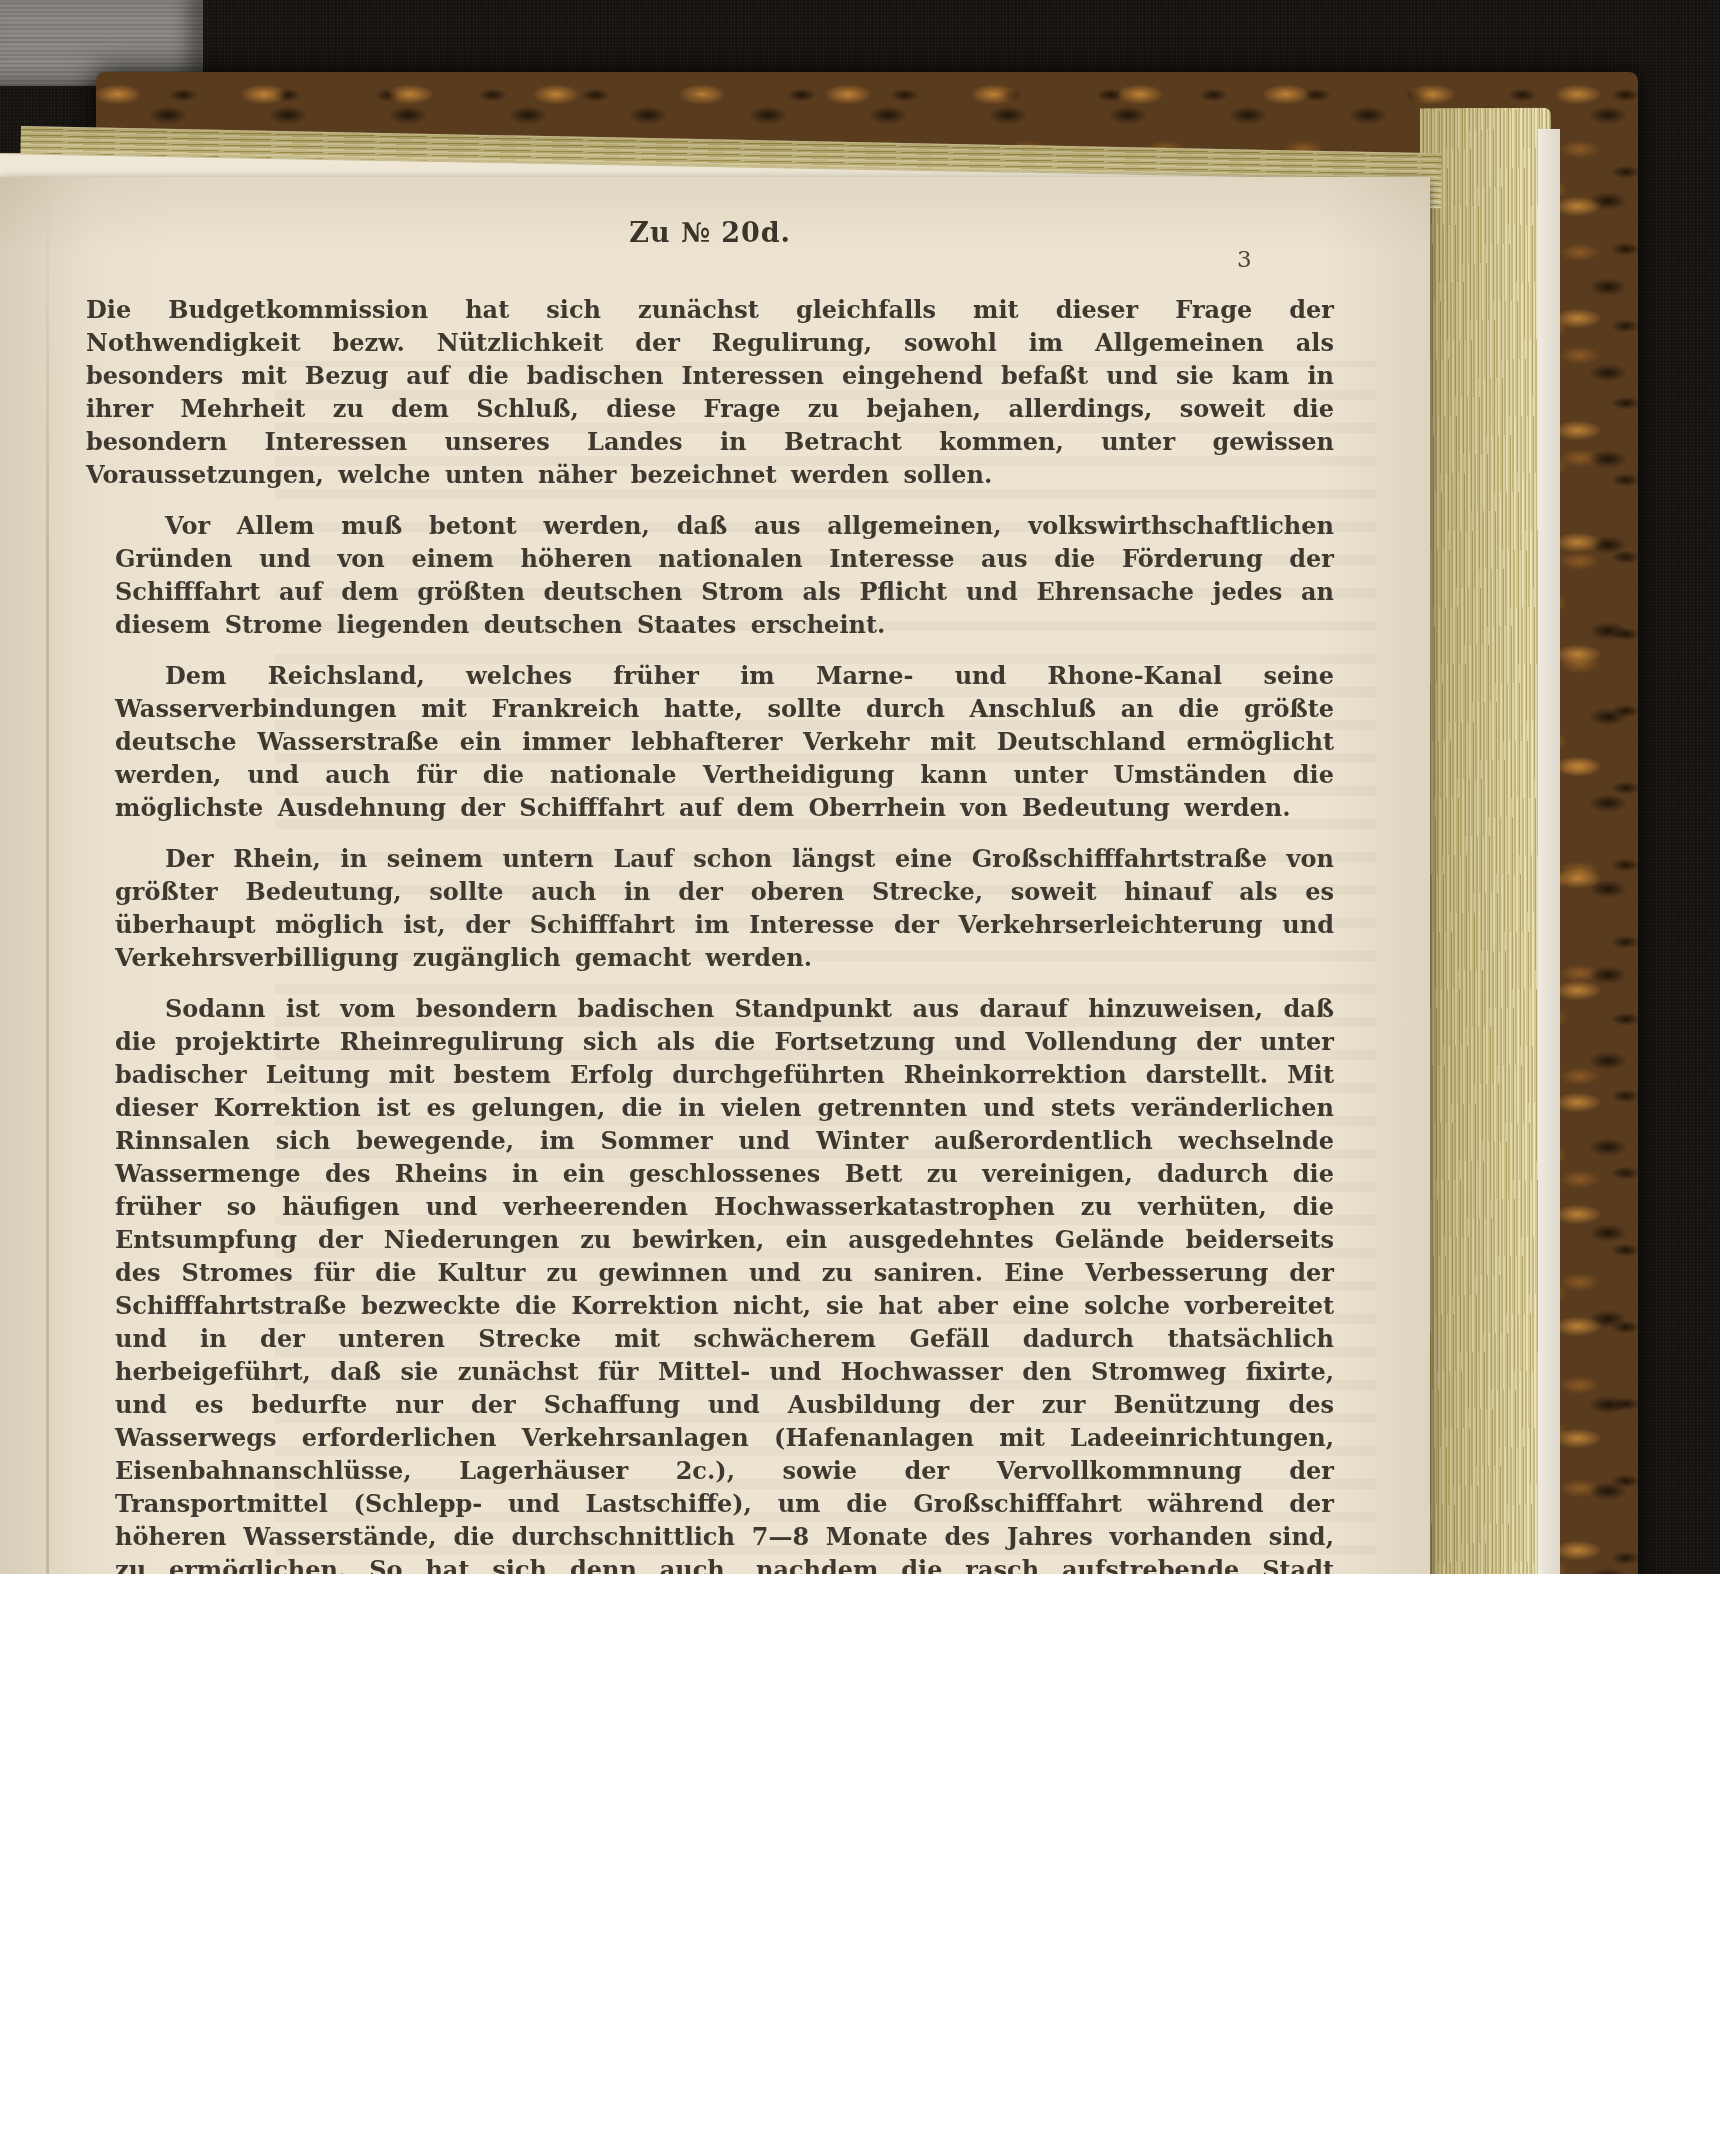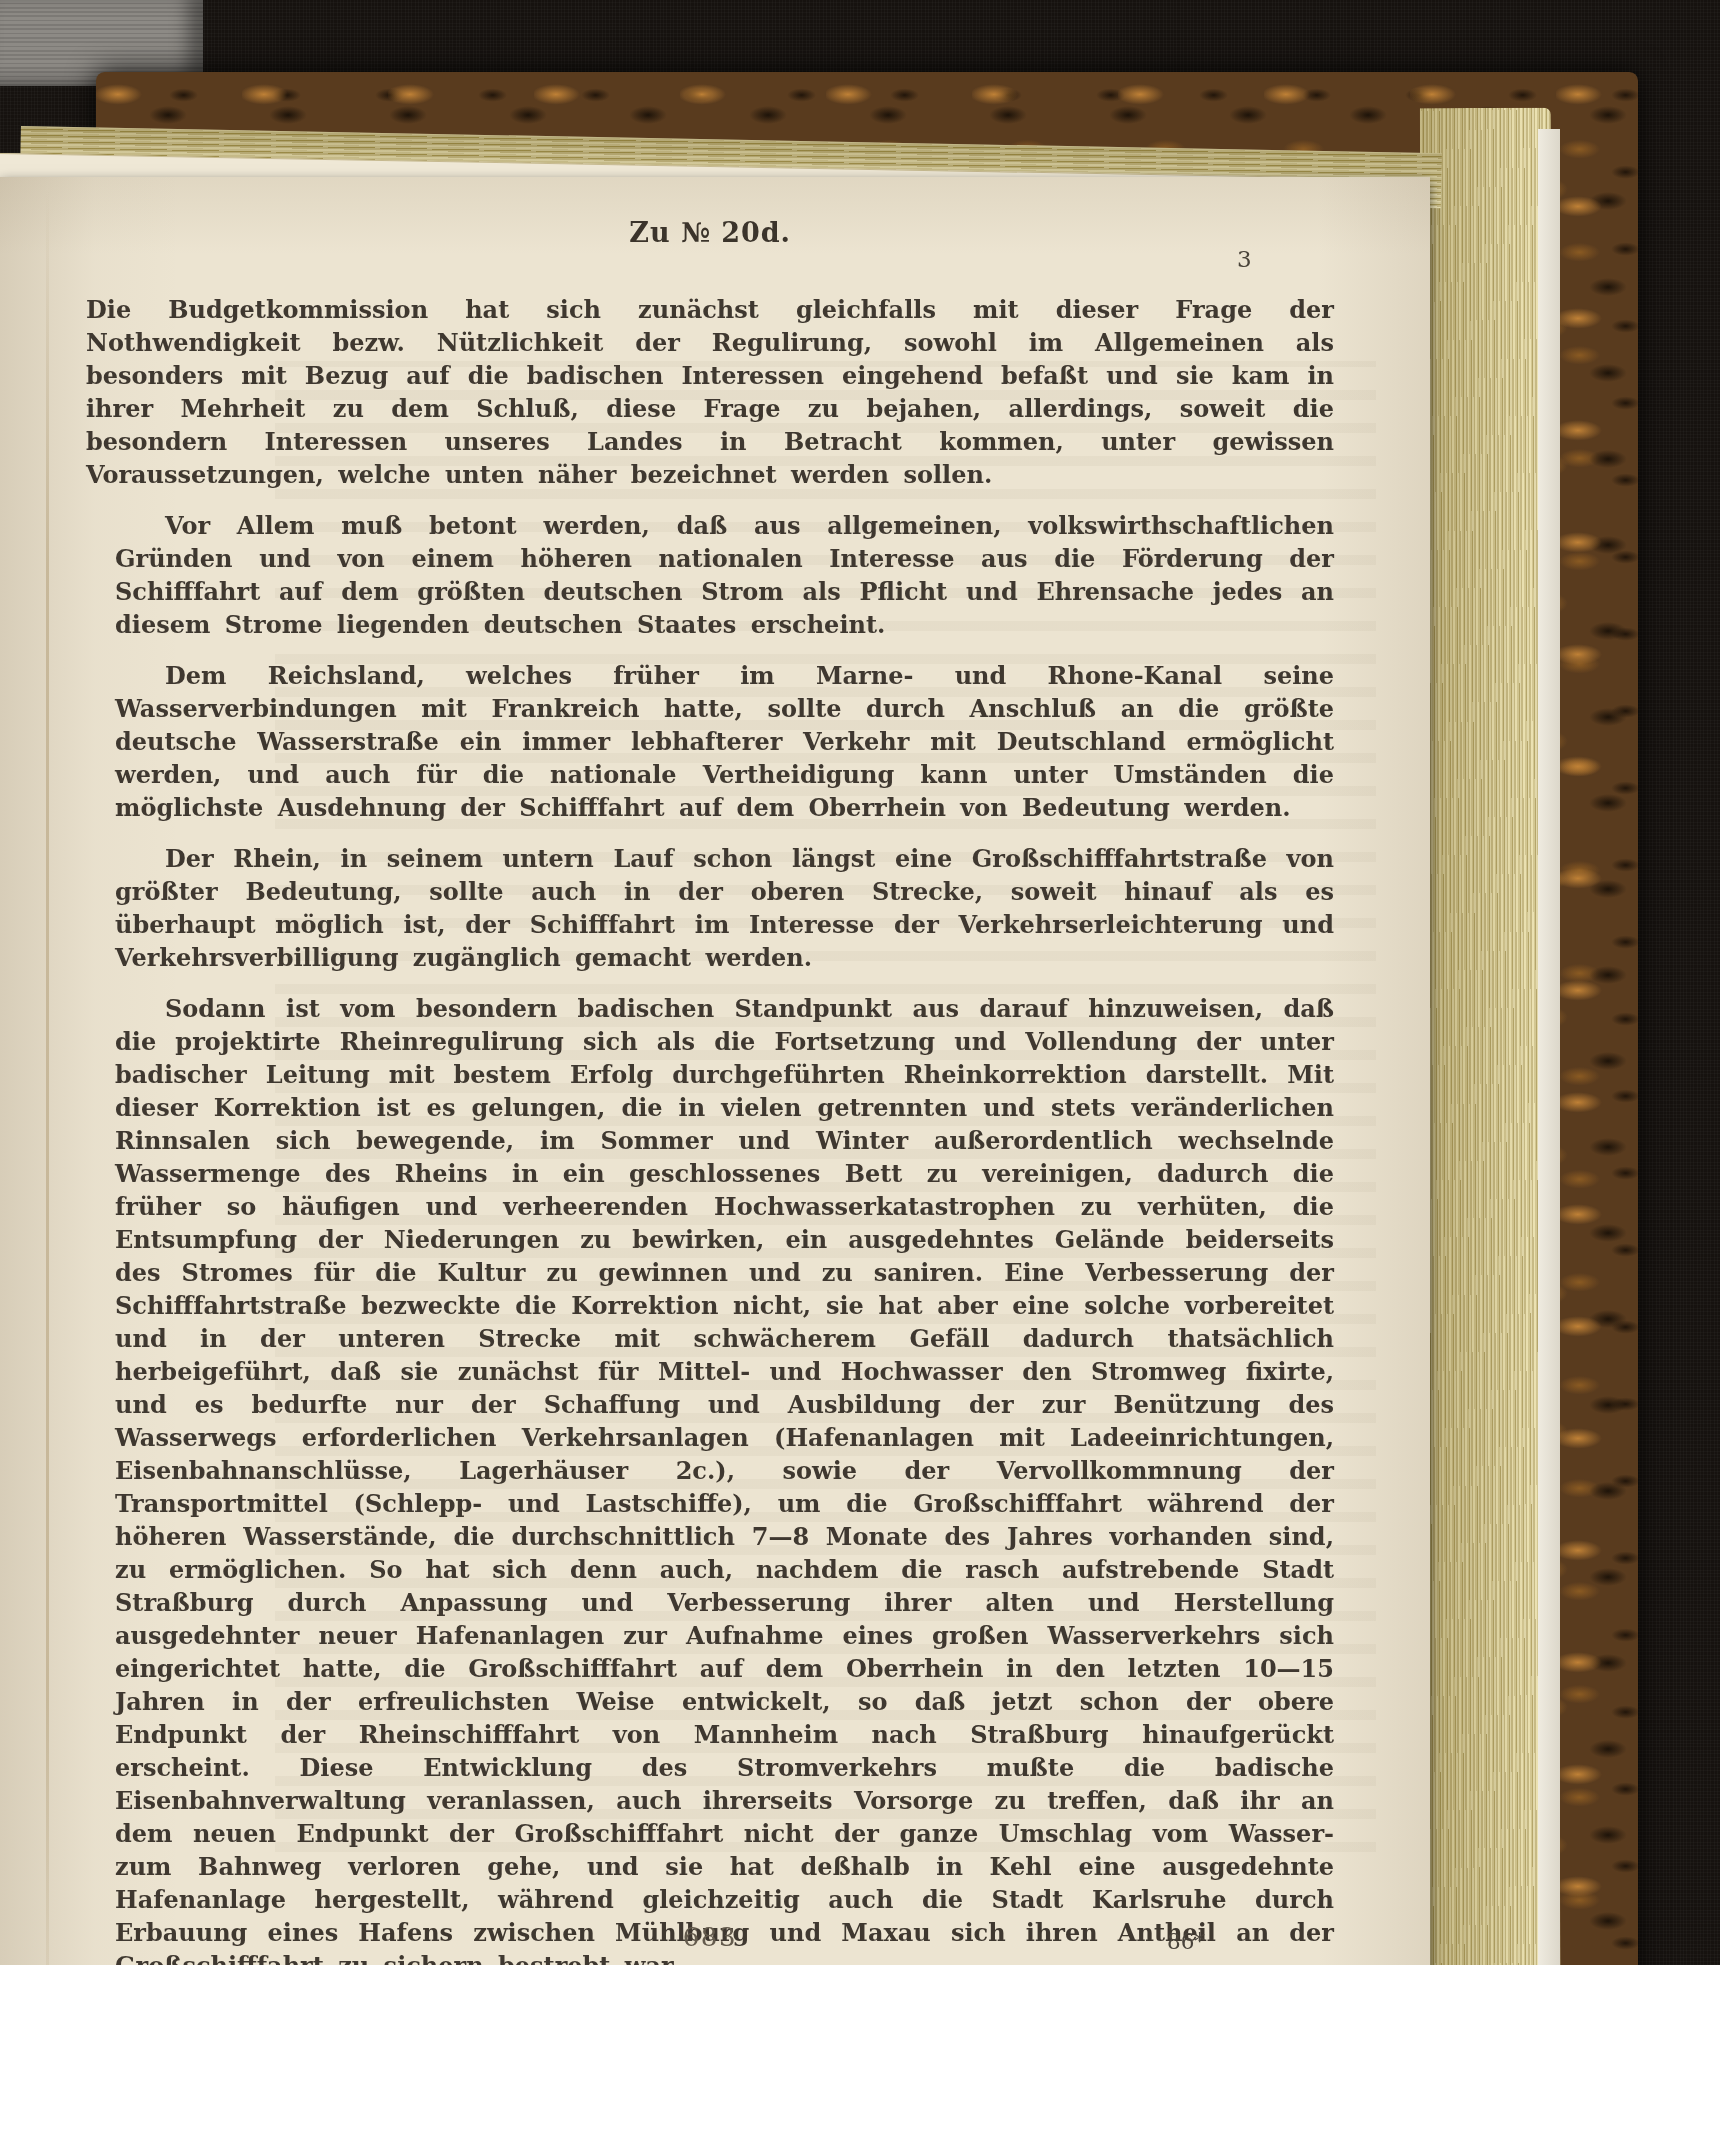--- a/index.html
+++ b/index.html
@@ -1,18 +1,18 @@
 <!DOCTYPE html>
 <html style="font-size:13.8px"><head>
 <meta charset="utf-8">
 <style>
   html,body{margin:0;padding:0;}
   .screen{
     position:relative;
-    width:1721px;height:1965px;
+    width:1721px;height:1574px;
     overflow:hidden;
     background-color:#16120f;
     background-image:
       repeating-linear-gradient(90deg, rgba(255,255,255,0.028) 0 0.9px, transparent 0.9px 3.4px),
       repeating-linear-gradient(0deg, rgba(255,255,255,0.022) 0 0.9px, transparent 0.9px 3.4px);
     font-family:"DejaVu Serif", serif;
   }
   
   .gray-cloth{
     position:absolute;left:0;top:0;width:203px;height:86px;

